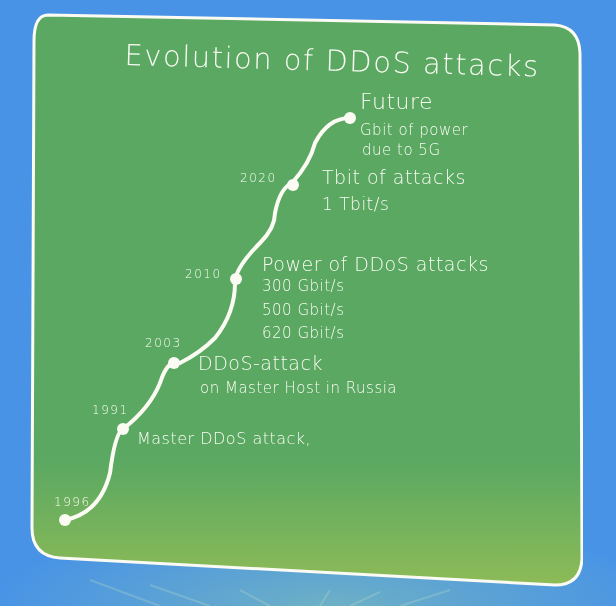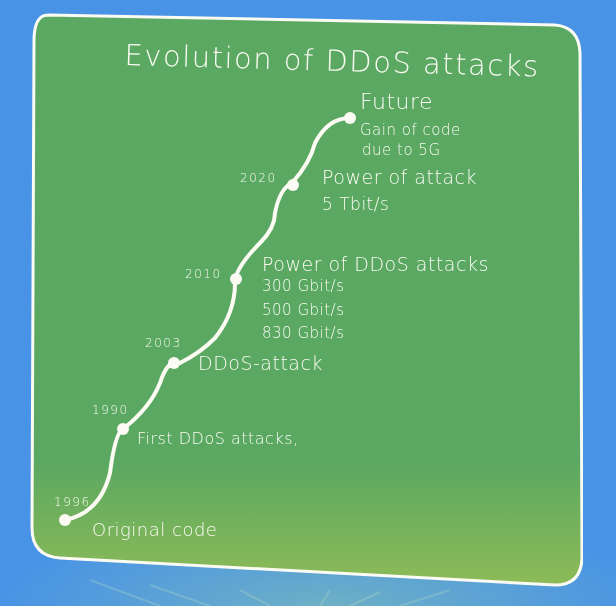--- a/index.html
+++ b/index.html
@@ -47,34 +47,34 @@
       <circle cx="144" cy="350" r="6"></circle>
       <circle cx="206" cy="266" r="6"></circle>
       <circle cx="263" cy="172" r="6"></circle>
       <circle cx="320" cy="105" r="6"></circle>
     </g>
   </svg>
 
   <div class="txt title">Evolution of DDoS attacks</div>
 
   <div class="txt event" style="left:330px;top:76px;font-size:22px">Future</div>
-  <div class="txt detail" style="left:330px;top:108px">Gain of code</div>
+  <div class="txt detail" style="left:330px;top:108px">Gbit of power</div>
   <div class="txt detail" style="left:332px;top:128px">due to 5G</div>
 
   <div class="txt year" style="left:210px;top:158px">2020</div>
-  <div class="txt event" style="left:292px;top:153px">Power of attack</div>
-  <div class="txt event" style="left:292px;top:181px;font-size:17px">5 Tbit/s</div>
+  <div class="txt event" style="left:292px;top:153px">Tbit of attacks</div>
+  <div class="txt event" style="left:292px;top:181px;font-size:17px">1 Tbit/s</div>
 
   <div class="txt year" style="left:155px;top:254px">2010</div>
   <div class="txt event" style="left:232px;top:240px">Power of DDoS attacks</div>
   <div class="txt detail" style="left:232px;top:264px">300 Gbit/s</div>
   <div class="txt detail" style="left:232px;top:288px">500 Gbit/s</div>
-  <div class="txt detail" style="left:232px;top:311px">830 Gbit/s</div>
+  <div class="txt detail" style="left:232px;top:311px">620 Gbit/s</div>
 
   <div class="txt year" style="left:115px;top:323px">2003</div>
   <div class="txt event" style="left:168px;top:339px">DDoS-attack</div>
+  <div class="txt detail" style="left:170px;top:366px">on Master Host in Russia</div>
 
-  <div class="txt year" style="left:62px;top:390px">1990</div>
-  <div class="txt detail" style="left:107px;top:416px;font-size:16px">First DDoS attacks,</div>
+  <div class="txt year" style="left:62px;top:390px">1991</div>
+  <div class="txt detail" style="left:107px;top:416px;font-size:16px">Master DDoS attack,</div>
 
   <div class="txt year" style="left:24px;top:482px">1996</div>
-  <div class="txt event" style="left:62px;top:506px;font-size:18px">Original code</div>
 </div>
 
 </body></html>

